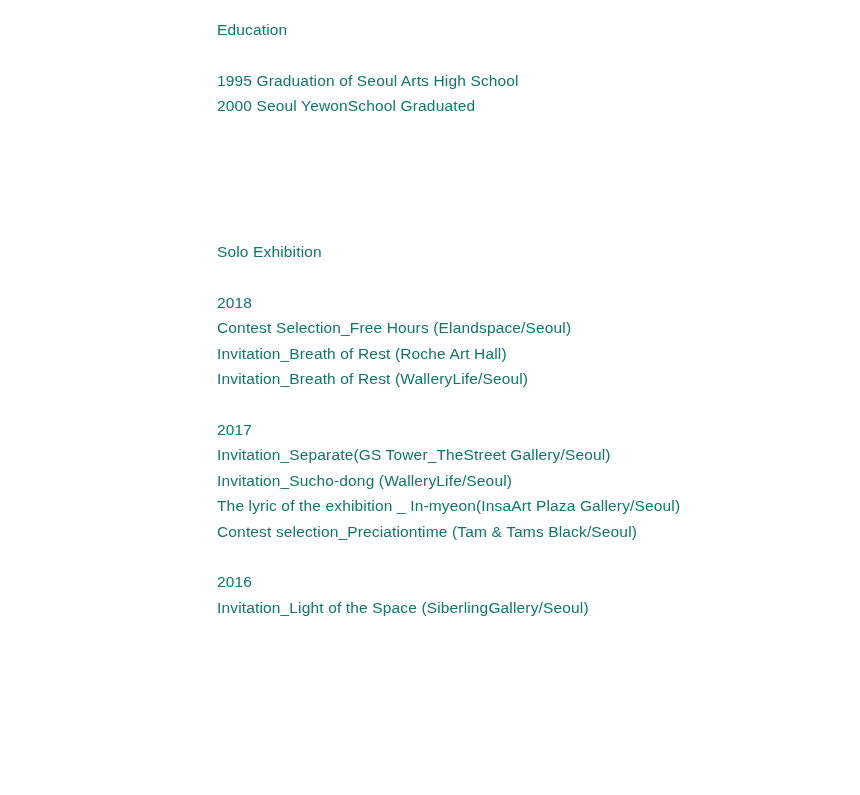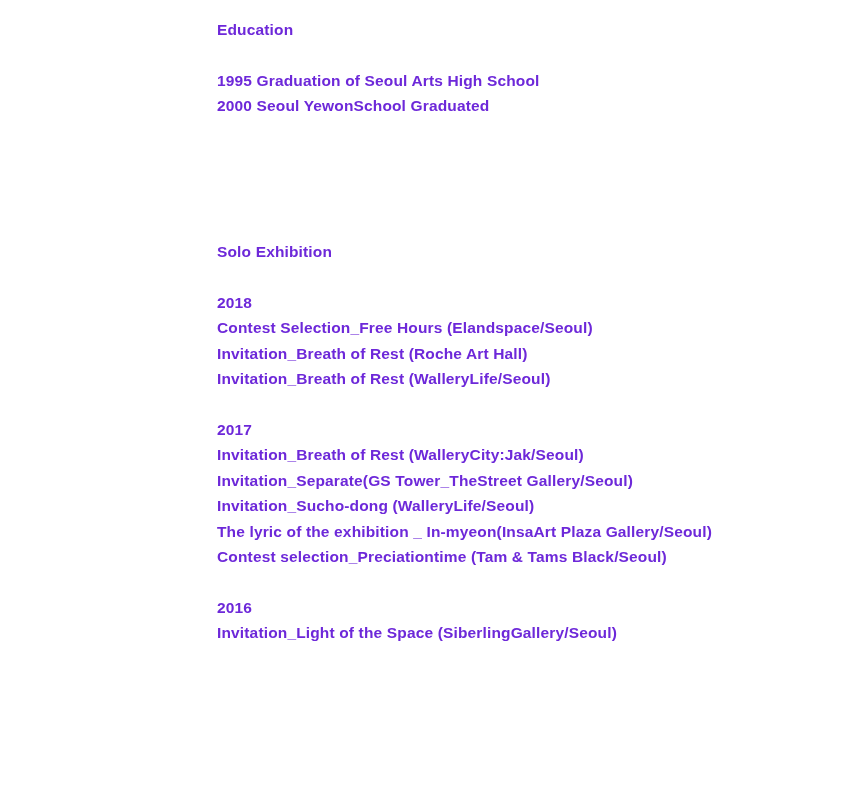--- a/index.html
+++ b/index.html
@@ -12,23 +12,23 @@
     background: #ffffff;
     overflow: hidden;
     position: relative;
     font-family: "Liberation Sans", "DejaVu Sans", sans-serif;
   }
   .cv {
     position: absolute;
     left: 217px;
     top: 17px;
     width: 600px;
-    color: #6d28d9;
+    color: #0f766e;
     font-size: 15.5px;
-    font-weight: 700;
+    font-weight: 400;
     letter-spacing: 0.15px;
   }
   .line {
     height: 25.45px;
     line-height: 25.45px;
     white-space: nowrap;
   }
   
   .group {
     margin-top: 25.45px;
@@ -52,21 +52,20 @@
     <section class="cv-section">
       <div class="line heading">Solo Exhibition</div>
       <div class="group">
         <div class="line year">2018</div>
         <div class="line entry">Contest Selection_Free Hours (Elandspace/Seoul)</div>
         <div class="line entry">Invitation_Breath of Rest (Roche Art Hall)</div>
         <div class="line entry">Invitation_Breath of Rest (WalleryLife/Seoul)</div>
       </div>
       <div class="group">
         <div class="line year">2017</div>
-        <div class="line entry">Invitation_Breath of Rest (WalleryCity:Jak/Seoul)</div>
         <div class="line entry">Invitation_Separate(GS Tower_TheStreet Gallery/Seoul)</div>
         <div class="line entry">Invitation_Sucho-dong (WalleryLife/Seoul)</div>
         <div class="line entry">The lyric of the exhibition _ In-myeon(InsaArt Plaza Gallery/Seoul)</div>
         <div class="line entry">Contest selection_Preciationtime (Tam &amp; Tams Black/Seoul)</div>
       </div>
       <div class="group">
         <div class="line year">2016</div>
         <div class="line entry">Invitation_Light of the Space (SiberlingGallery/Seoul)</div>
       </div>
     </section>

